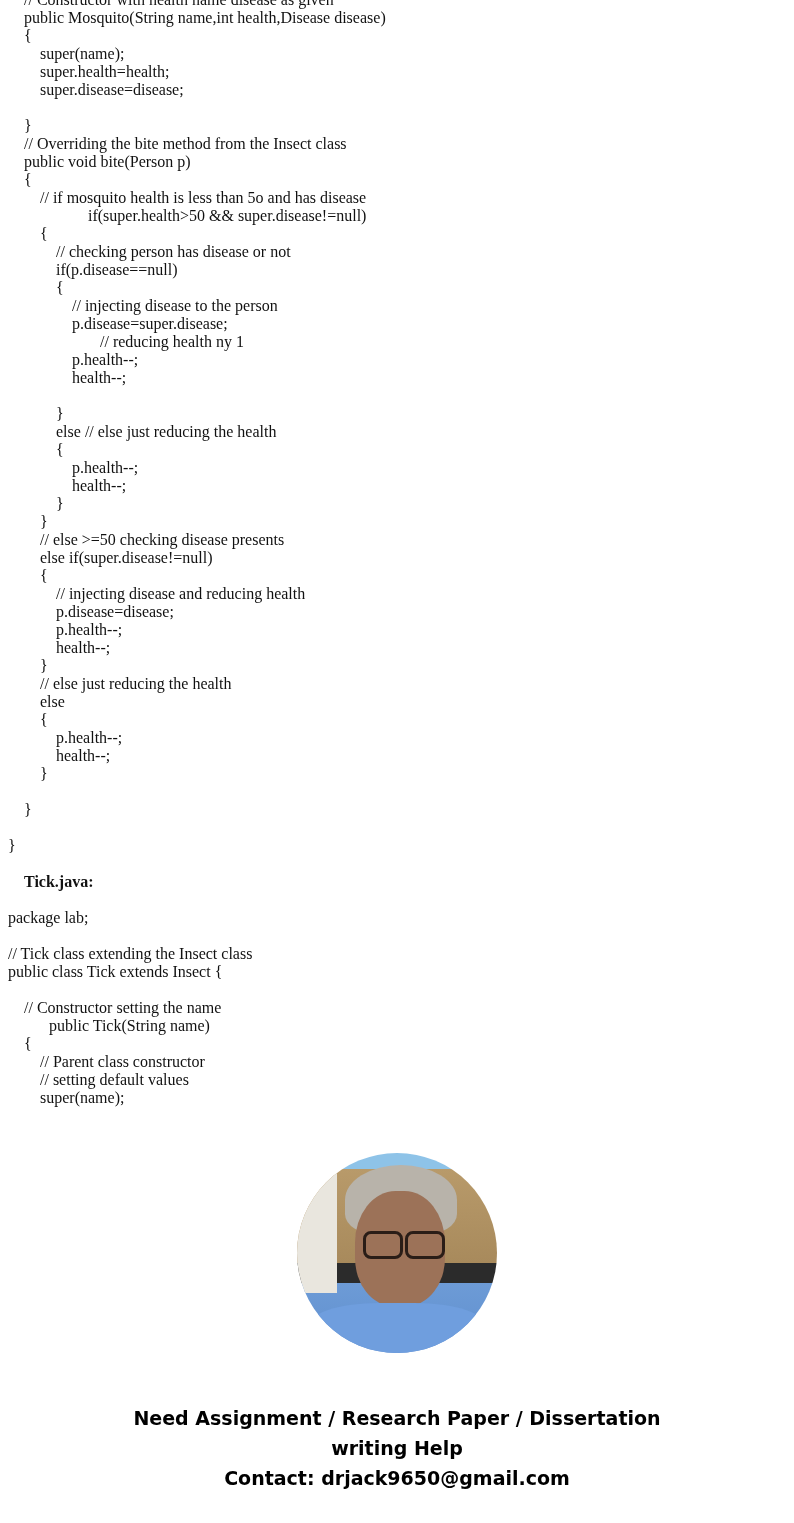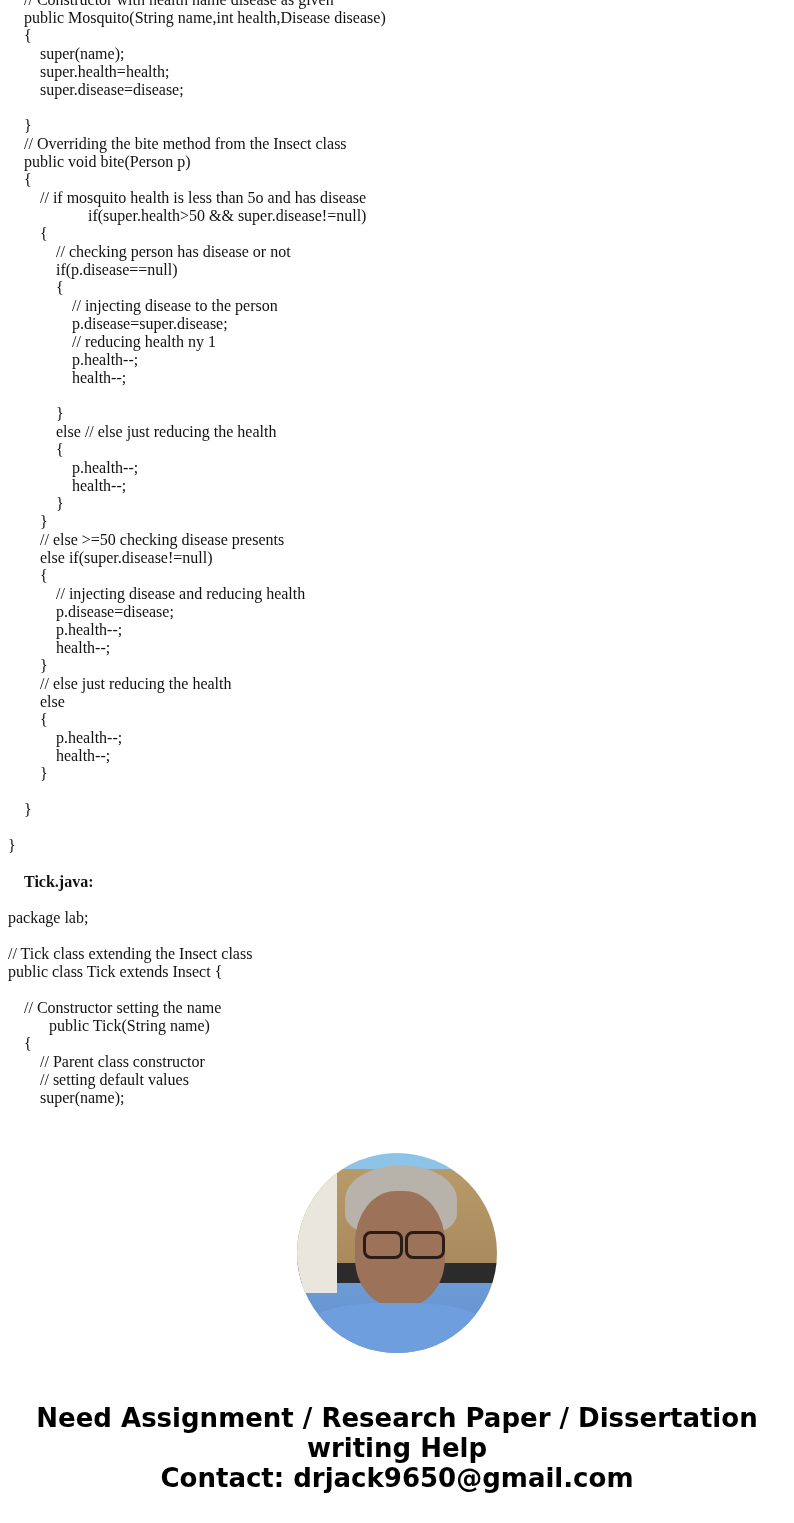--- a/index.html
+++ b/index.html
@@ -15,21 +15,21 @@
       overflow: hidden; background: linear-gradient(#8ec3e8 0%, #8ec3e8 8%, #b89a6a 8%, #a88a5c 55%, #2b2b2b 55%, #2b2b2b 65%, #6d9bd6 65%, #5f8fcf 100%);
     }
     .avatar .wall-l { position:absolute; left:0; top:20px; width:40px; height:120px; background:#e9e6de; }
     .avatar .hair { position:absolute; left:48px; top:12px; width:112px; height:70px; border-radius:50% 50% 30% 30%; background:#b8b3aa; }
     .avatar .face { position:absolute; left:58px; top:38px; width:90px; height:115px; border-radius:45% 45% 42% 42%; background:#9c7258; }
     .avatar .glasses-l { position:absolute; left:66px; top:78px; width:34px; height:22px; border:3px solid #2a1d17; border-radius:8px; }
     .avatar .glasses-r { position:absolute; left:108px; top:78px; width:34px; height:22px; border:3px solid #2a1d17; border-radius:8px; }
     .avatar .shirt { position:absolute; left:10px; top:150px; width:180px; height:60px; border-radius:40% 40% 0 0; background:#6f9ede; }
     .banner {
       position: absolute; left: 0; top: 1403px; width: 794px; text-align: center;
-      font-family: "DejaVu Sans", sans-serif; font-weight: bold; font-size: 26px; line-height: 30px; color: #000;
+      font-family: "DejaVu Sans", sans-serif; font-weight: bold; font-size: 19px; line-height: 30px; color: #000;
     }
   </style>
 </head>
 <body>
 
 <div class="doc" id="doc">
     <div class="line" style="padding-left: 24px;">// Constructor with health name disease as given</div>
     <div class="line" style="padding-left: 24px;">public Mosquito(String name,int health,Disease disease)</div>
     <div class="line" style="padding-left: 24px;">{</div>
     <div class="line" style="padding-left: 40px;">super(name);</div>
@@ -41,21 +41,21 @@
     <div class="line" style="padding-left: 24px;">public void bite(Person p)</div>
     <div class="line" style="padding-left: 24px;">{</div>
     <div class="line" style="padding-left: 40px;">// if mosquito health is less than 5o and has disease</div>
     <div class="line" style="padding-left: 40px; margin-left: 48px;">if(super.health&gt;50 &amp;&amp; super.disease!=null)</div>
     <div class="line" style="padding-left: 40px;">{</div>
     <div class="line" style="padding-left: 56px;">// checking person has disease or not</div>
     <div class="line" style="padding-left: 56px;">if(p.disease==null)</div>
     <div class="line" style="padding-left: 56px;">{</div>
     <div class="line" style="padding-left: 72px;">// injecting disease to the person</div>
     <div class="line" style="padding-left: 72px;">p.disease=super.disease;</div>
-    <div class="line" style="padding-left: 72px;">// reducing health ny 1</div>
+    <div class="line" style="padding-left: 100px;">// reducing health ny 1</div>
     <div class="line" style="padding-left: 72px;">p.health--;</div>
     <div class="line" style="padding-left: 72px;">health--;</div>
     <div class="line" style="padding-left: 8px;"></div>
     <div class="line" style="padding-left: 56px;">}</div>
     <div class="line" style="padding-left: 56px;">else // else just reducing the health</div>
     <div class="line" style="padding-left: 56px;">{</div>
     <div class="line" style="padding-left: 72px;">p.health--;</div>
     <div class="line" style="padding-left: 72px;">health--;</div>
     <div class="line" style="padding-left: 56px;">}</div>
     <div class="line" style="padding-left: 40px;">}</div>

